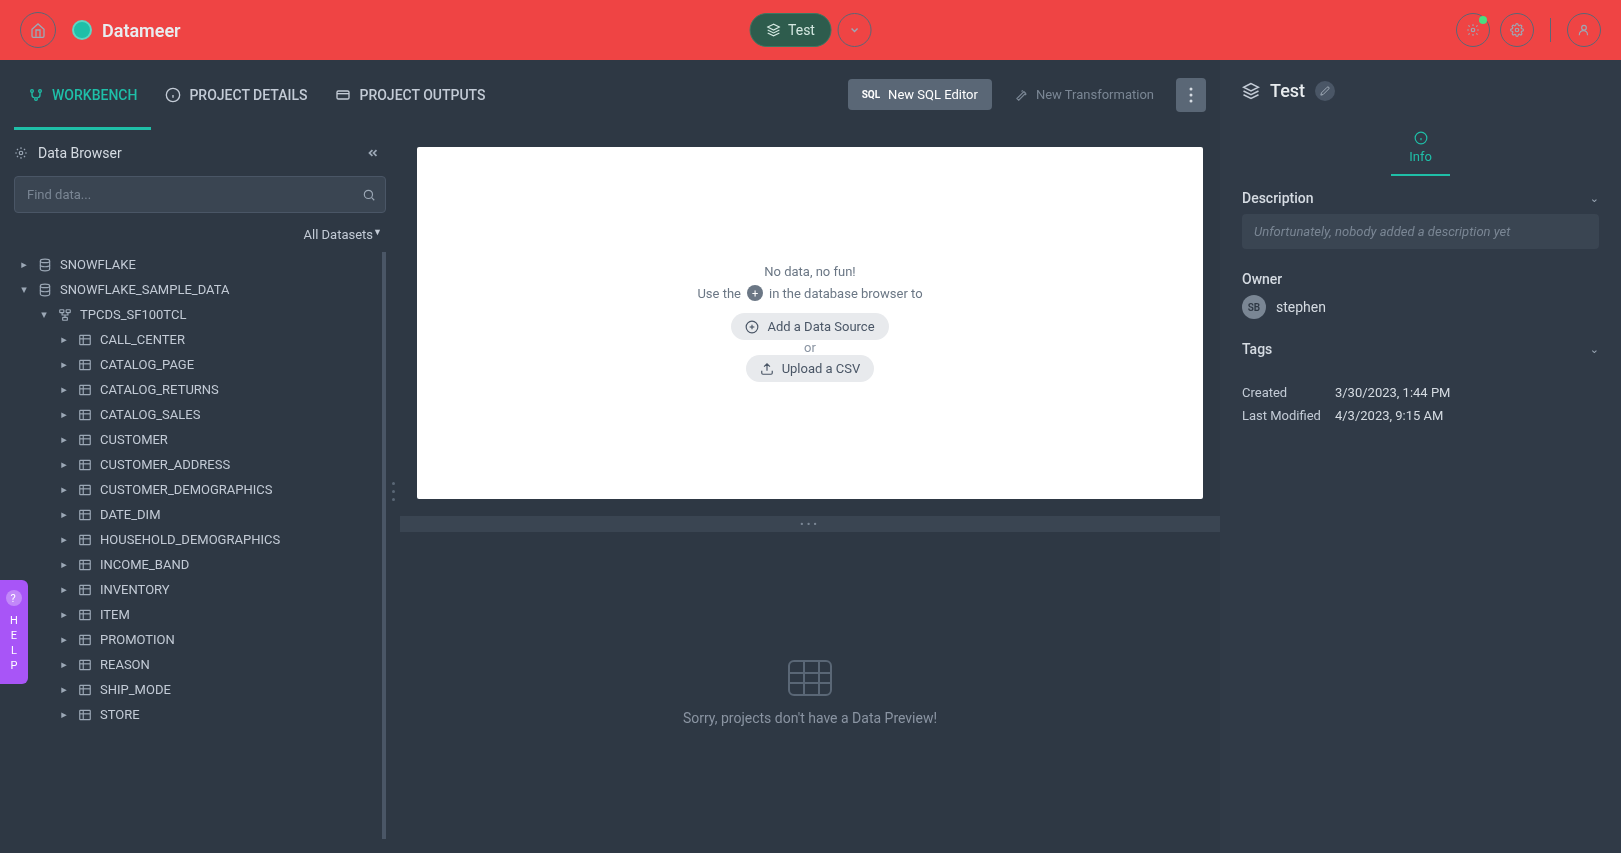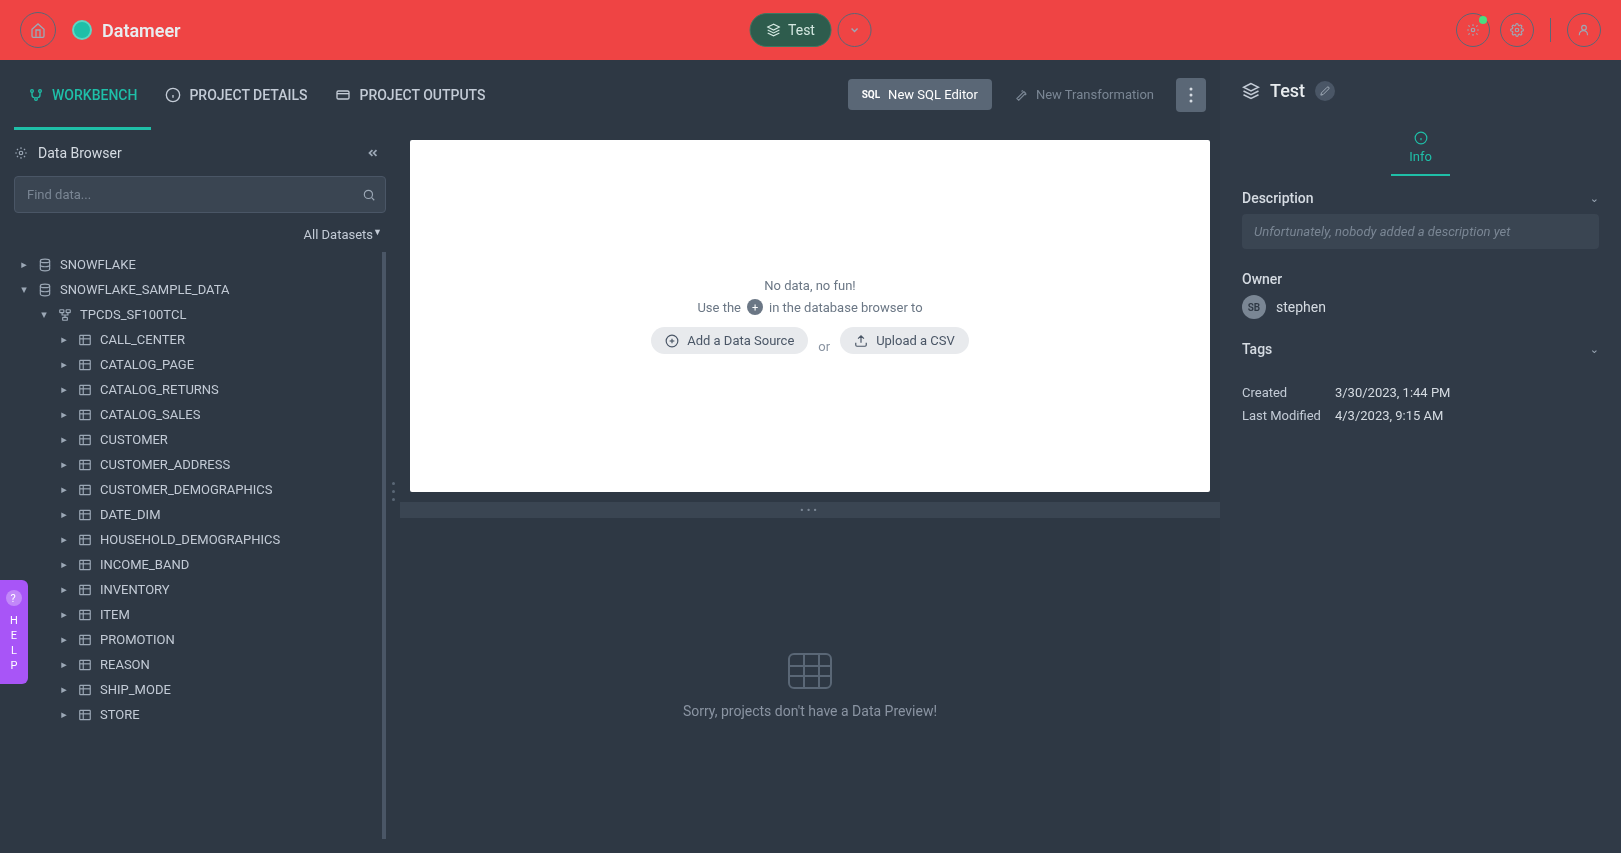--- a/index.html
+++ b/index.html
@@ -50,25 +50,25 @@
 .dd-row { display: flex; justify-content: flex-end; padding: 6px 4px 10px 4px; }
 .dd-select { color: #c3cbd6; font-size: 13px; cursor: pointer; display: flex; align-items: flex-start; }
 .tree { flex: 1; overflow-y: auto; border-right: 4px solid #4a5666; padding-right: 4px; font-size: 13px; }
 .tree::-webkit-scrollbar { width: 6px; }
 .tree::-webkit-scrollbar-thumb { background: #4a5666; border-radius: 3px; }
 .tree-node { display: flex; align-items: center; gap: 8px; padding: 5px 4px; cursor: pointer; color: #c3cbd6; }
 .chev { width: 12px; display: inline-flex; justify-content: center; color: #9ca8b6; font-size: 11px; }
 
 
 .canvas-wrap { flex: 1; display: flex; flex-direction: column; position: relative; padding: 0; }
-.canvas { background: #fff; margin: 10px; height: 352px; border-radius: 2px; display: flex; flex-direction: column; align-items: center; justify-content: center; color: #6b7785; font-size: 13px; gap: 6px; position: relative; }
+.canvas { background: #fff; margin: 17px; height: 352px; border-radius: 2px; display: flex; flex-direction: column; align-items: center; justify-content: center; color: #6b7785; font-size: 13px; gap: 6px; position: relative; }
 .canvas-text1 { color: #6b7785; }
 .canvas-text2 { color: #6b7785; display: flex; gap: 6px; align-items: center; }
 .plus-circle { width: 16px; height: 16px; border-radius: 50%; background: #6b7785; color: #fff; display: inline-flex; align-items: center; justify-content: center; font-size: 11px; }
-.canvas-btns { display: flex; gap: 10px; align-items: flex-end; margin-top: 6px; }
+.canvas-btns { display: flex; align-items: center; margin-top: 6px; flex-direction: column; }
 .pill-btn { display: flex; gap: 8px; align-items: center; padding: 6px 14px; border-radius: 16px; background: #e8eaed; color: #4a5666; cursor: pointer; font-size: 13px; border: none; }
 .or-text { color: #8a94a2; font-size: 13px; }
 .drag-bar { height: 16px; background: #3a4552; display: flex; align-items: center; justify-content: center; color: #7a8694; font-size: 11px; letter-spacing: 3px; cursor: row-resize; }
 .resize-handle { position: absolute; left: -8px; top: 50%; transform: translateY(-50%); width: 6px; height: 24px; display: flex; flex-direction: column; justify-content: space-around; cursor: col-resize; }
 .resize-handle div { width: 3px; height: 3px; background: #5a6776; border-radius: 50%; }
 .preview-area { flex: 1; display: flex; flex-direction: column; align-items: center; justify-content: center; color: #8a94a2; gap: 14px; }
 .preview-icon { width: 44px; height: 36px; border: 2px solid #5a6776; border-radius: 6px; position: relative; }
 .preview-icon::before, .preview-icon::after { content: ''; position: absolute; background: #5a6776; }
 .preview-icon::before { left: 0; right: 0; top: 10px; height: 2px; box-shadow: 0 10px 0 #5a6776; }
 .preview-icon::after { top: 0; bottom: 0; left: 13px; width: 2px; box-shadow: 15px 0 0 #5a6776; }

